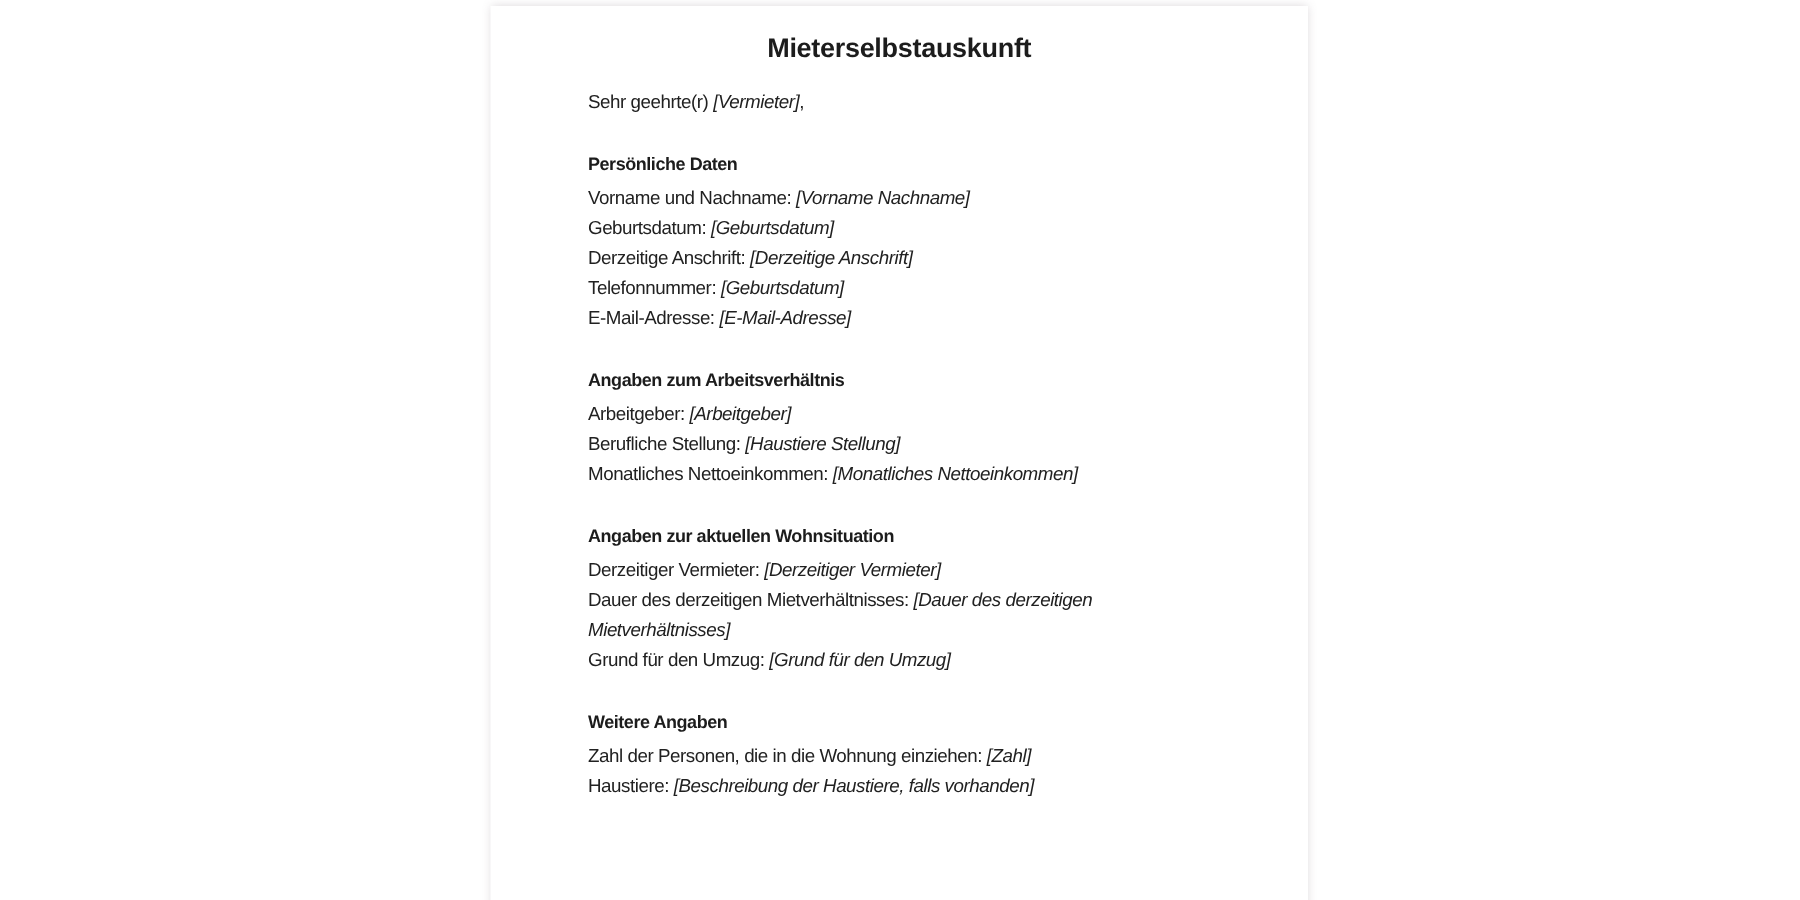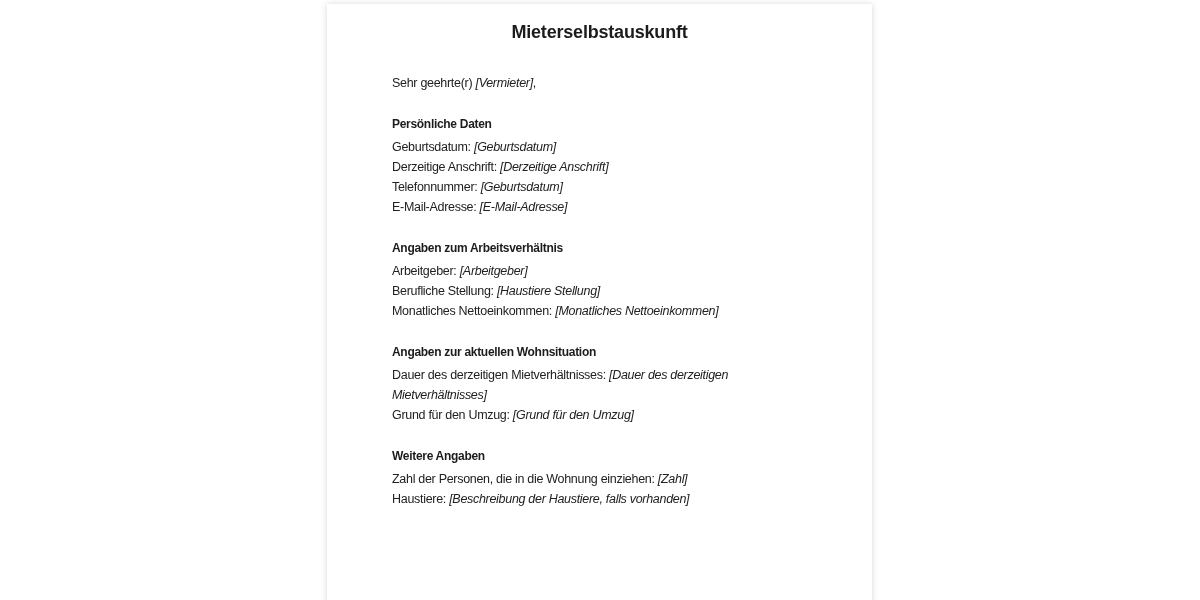--- a/index.html
+++ b/index.html
@@ -32,21 +32,21 @@
   .doc-title {
     margin: 17px 0 0 0;
     text-align: center;
     font-size: 18px;
     line-height: 22px;
     font-weight: 700;
     letter-spacing: -0.2px;
     color: #1c1c1c;
   }
   .greeting {
-    margin-top: 30px;
+    margin-top: 15px;
     line-height: 20px;
   }
   .intro {
     margin-top: 27px;
     line-height: 16px;
   }
   .section {
     margin-top: 21px;
   }
   .section-heading {
@@ -69,35 +69,37 @@
 <div class="canvas">
   <div class="page">
 
     <h1 class="doc-title">Mieterselbstauskunft</h1>
 
     <div class="greeting"><span>Sehr geehrte(r)</span> <span class="ph">[Vermieter]</span><span>,</span></div>
 
 
     <div class="section">
       <h2 class="section-heading">Persönliche Daten</h2>
+      <div class="item"><span>Vorname und Nachname:</span> <span class="ph">[Vorname Nachname]</span></div>
       <div class="item"><span>Geburtsdatum:</span> <span class="ph">[Geburtsdatum]</span></div>
       <div class="item"><span>Derzeitige Anschrift:</span> <span class="ph">[Derzeitige Anschrift]</span></div>
       <div class="item"><span>Telefonnummer:</span> <span class="ph">[Geburtsdatum]</span></div>
       <div class="item"><span>E-Mail-Adresse:</span> <span class="ph">[E-Mail-Adresse]</span></div>
     </div>
 
     <div class="section">
       <h2 class="section-heading">Angaben zum Arbeitsverhältnis</h2>
       <div class="item"><span>Arbeitgeber:</span> <span class="ph">[Arbeitgeber]</span></div>
       <div class="item"><span>Berufliche Stellung:</span> <span class="ph">[Haustiere Stellung]</span></div>
       <div class="item"><span>Monatliches Nettoeinkommen:</span> <span class="ph">[Monatliches Nettoeinkommen]</span></div>
     </div>
 
     <div class="section">
       <h2 class="section-heading">Angaben zur aktuellen Wohnsituation</h2>
+      <div class="item"><span>Derzeitiger Vermieter:</span> <span class="ph">[Derzeitiger Vermieter]</span></div>
       <div class="item"><span>Dauer des derzeitigen Mietverhältnisses:</span> <span class="ph">[Dauer des derzeitigen Mietverhältnisses]</span></div>
       <div class="item"><span>Grund für den Umzug:</span> <span class="ph">[Grund für den Umzug]</span></div>
     </div>
 
     <div class="section">
       <h2 class="section-heading">Weitere Angaben</h2>
       <div class="item"><span>Zahl der Personen, die in die Wohnung einziehen:</span> <span class="ph">[Zahl]</span></div>
       <div class="item"><span>Haustiere:</span> <span class="ph">[Beschreibung der Haustiere, falls vorhanden]</span></div>
     </div>
 

